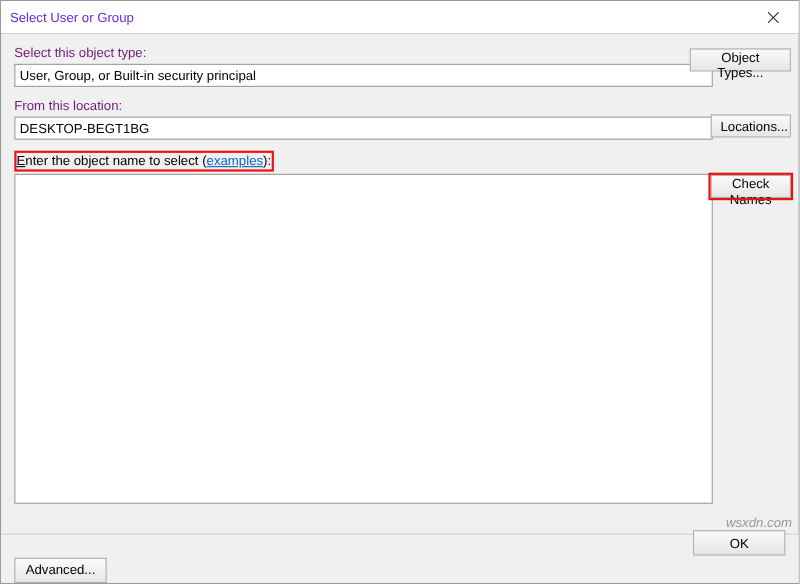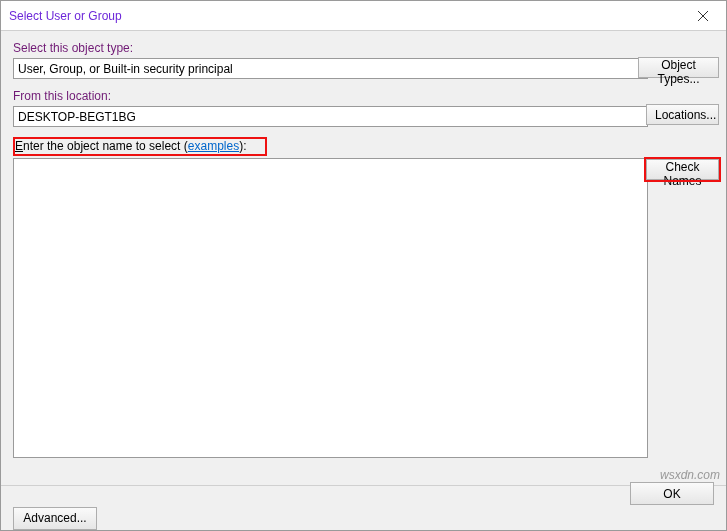--- a/index.html
+++ b/index.html
@@ -7,28 +7,28 @@
     .window { width: 727px; height: 531px; border: 1px solid #9a9a9a; background: #f0f0f0; position: relative; }
     .titlebar { height: 30px; background: #fff; display: flex; align-items: center; justify-content: space-between; padding-left: 8px; border-bottom: 1px solid #d0d0d0; }
     .titlebar .title { color: #6d28d9; }
     .close-btn { width: 46px; height: 30px; display: flex; align-items: center; justify-content: center; cursor: pointer; }
     .content { padding: 10px 12px; }
     .field-label { color: #701a75; margin-bottom: 3px; display: block; }
     .text-input { width: 635px; height: 21px; border: 1px solid #9a9a9a; background: #fff; padding: 2px 4px; color: #000; }
     .row { display: flex; align-items: flex-start; gap: 6px; margin-bottom: 10px; }
     .col-left { width: 635px; }
     .btn { height: 21px; border: 1px solid #adadad; background: linear-gradient(#fafafa,#e6e6e6); padding: 0 8px; min-width: 72px; cursor: pointer; font-size: 12px; color: #000; }
-    .btn-obj { width: 81px; position: absolute; right: 7px; top: 56px; }
+    .btn-obj { width: 92px; position: absolute; right: 7px; top: 43px; }
     .btn-loc { width: 73px; position: absolute; right: 7px; top: 103px; }
     .btn-chk { width: 73px; position: absolute; right: 7px; top: 158px; }
     .object-name-label-row { margin-top: 8px; margin-bottom: 2px; }
     .underline-acc { text-decoration: underline; }
     .examples-link { color: #0066cc; text-decoration: underline; cursor: pointer; }
     .textarea-main { width: 635px; height: 300px; border: 1px solid #9a9a9a; background: #fff; padding: 2px 4px; resize: none; }
-    .highlight-red { border: 2px solid #e11; padding: 0 18px 1px 0; display: inline-block; }
+    .highlight-red { border: 2px solid #e11; padding: 0 0 1px 0; display: inline-block; }
     .highlight-red-btn { outline: 2px solid #e11; }
     .bottom-bar { position: absolute; bottom: 0; left: 0; right: 0; height: 45px; border-top: 1px solid #d0d0d0; background: #f0f0f0; display: flex; align-items: center; padding: 0 12px; justify-content: space-between; }
     .right-btns { display: flex; gap: 6px; flex-direction: column; }
     .btn-wide { min-width: 84px; height: 23px; margin-top: 20px; }
     .watermark { position: absolute; right: 6px; bottom: 48px; color: #999; font-size: 12px; font-style: italic; }
     svg { display: block; }
   </style>
 </head>
 <body>
 

